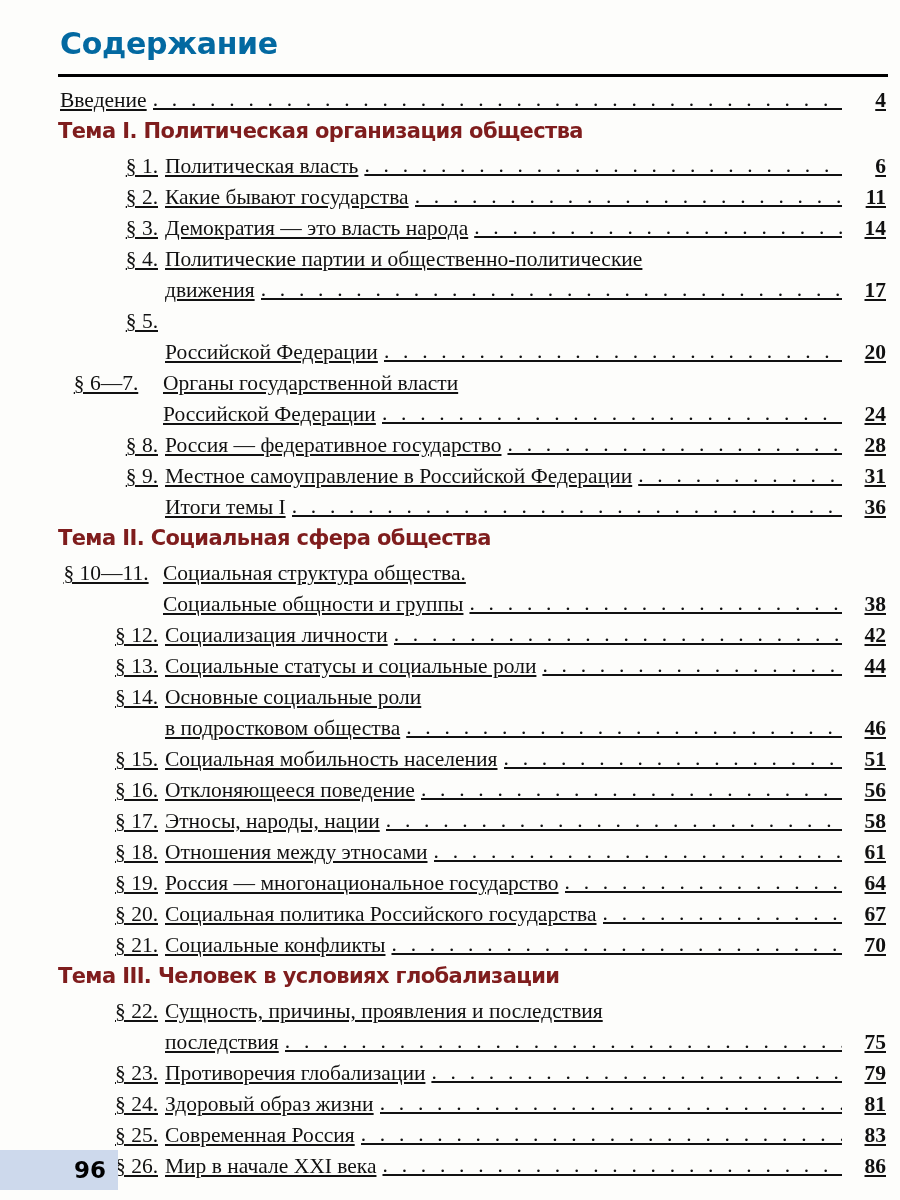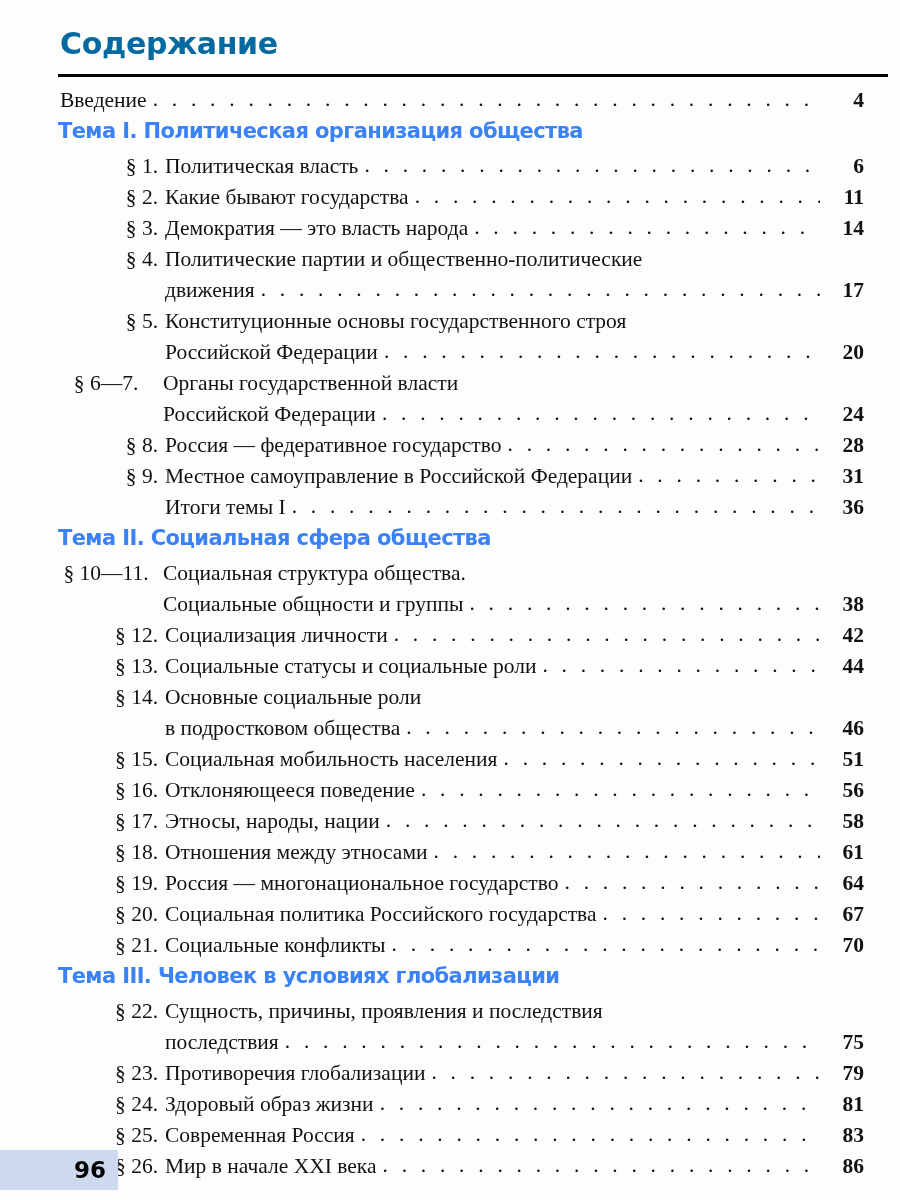--- a/index.html
+++ b/index.html
@@ -52,23 +52,24 @@
     width: 900px;
   }
 
   
   .row {
     display: flex;
     align-items: baseline;
     width: 900px;
     box-sizing: border-box;
     padding-left: 58px;
-    padding-right: 36px;
+    padding-right: 14px;
     height: 31px;
     font-size: 21.5px;
+    text-decoration: underline;
   }
 
   .num {
     width: 107px;         
     flex: 0 0 107px;
     text-align: right;
     white-space: nowrap;
     padding-right: 7px;
     box-sizing: border-box;
   }
@@ -114,21 +115,21 @@
   
   .theme {
     height: 35px;
     padding-left: 58px;
     display: flex;
     align-items: baseline;
     font-family: "DejaVu Sans", "Liberation Sans", sans-serif;
     font-weight: bold;
     font-size: 21px;
     letter-spacing: -0.6px;
-    color: #3b82f6;
+    color: #7f1d1d;
     white-space: nowrap;
   }
 
   
   .folio-band {
     position: absolute;
     left: 0;
     top: 1150px;
     width: 118px;
     height: 40px;
@@ -187,21 +188,20 @@
         <span class="page"></span>
       </div>
       <div class="row cont">
         <span class="num">§ 4.</span>
         <span class="title">движения</span>
         <span class="leader"></span>
         <span class="page">17</span>
       </div>
       <div class="row nolead">
         <span class="num">§ 5.</span>
-        <span class="title">Конституционные основы государственного строя</span>
         <span class="leader"></span>
         <span class="page"></span>
       </div>
       <div class="row cont">
         <span class="num">§ 5.</span>
         <span class="title">Российской Федерации</span>
         <span class="leader"></span>
         <span class="page">20</span>
       </div>
       <div class="row nolead">

